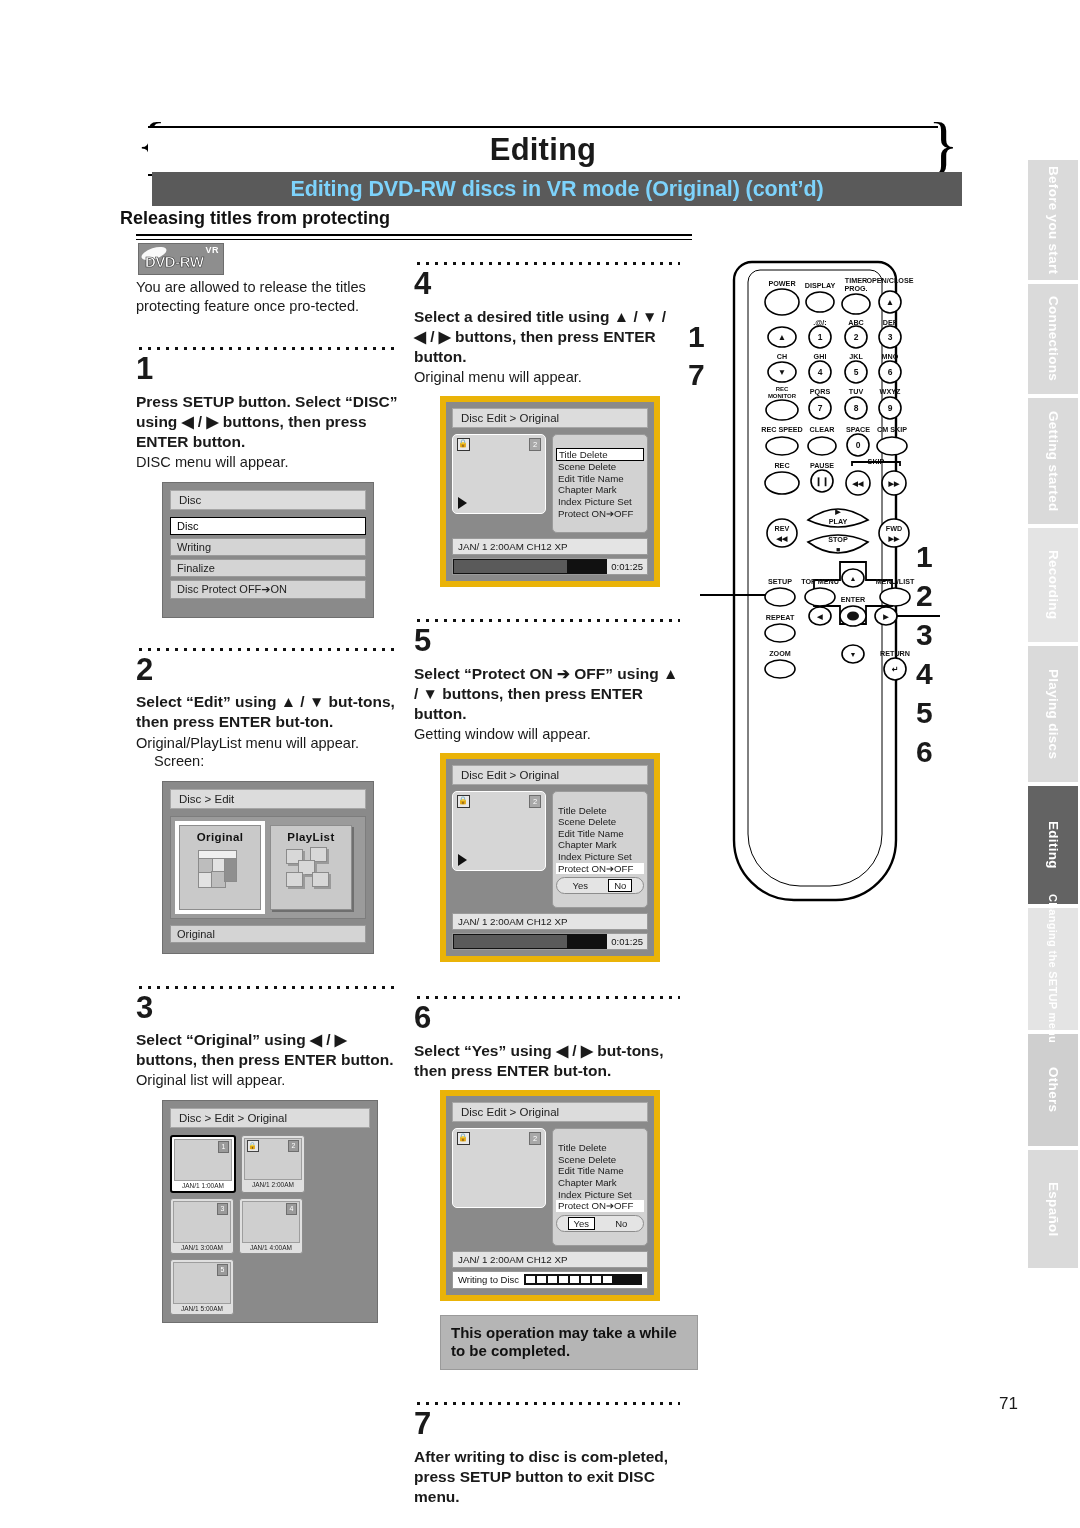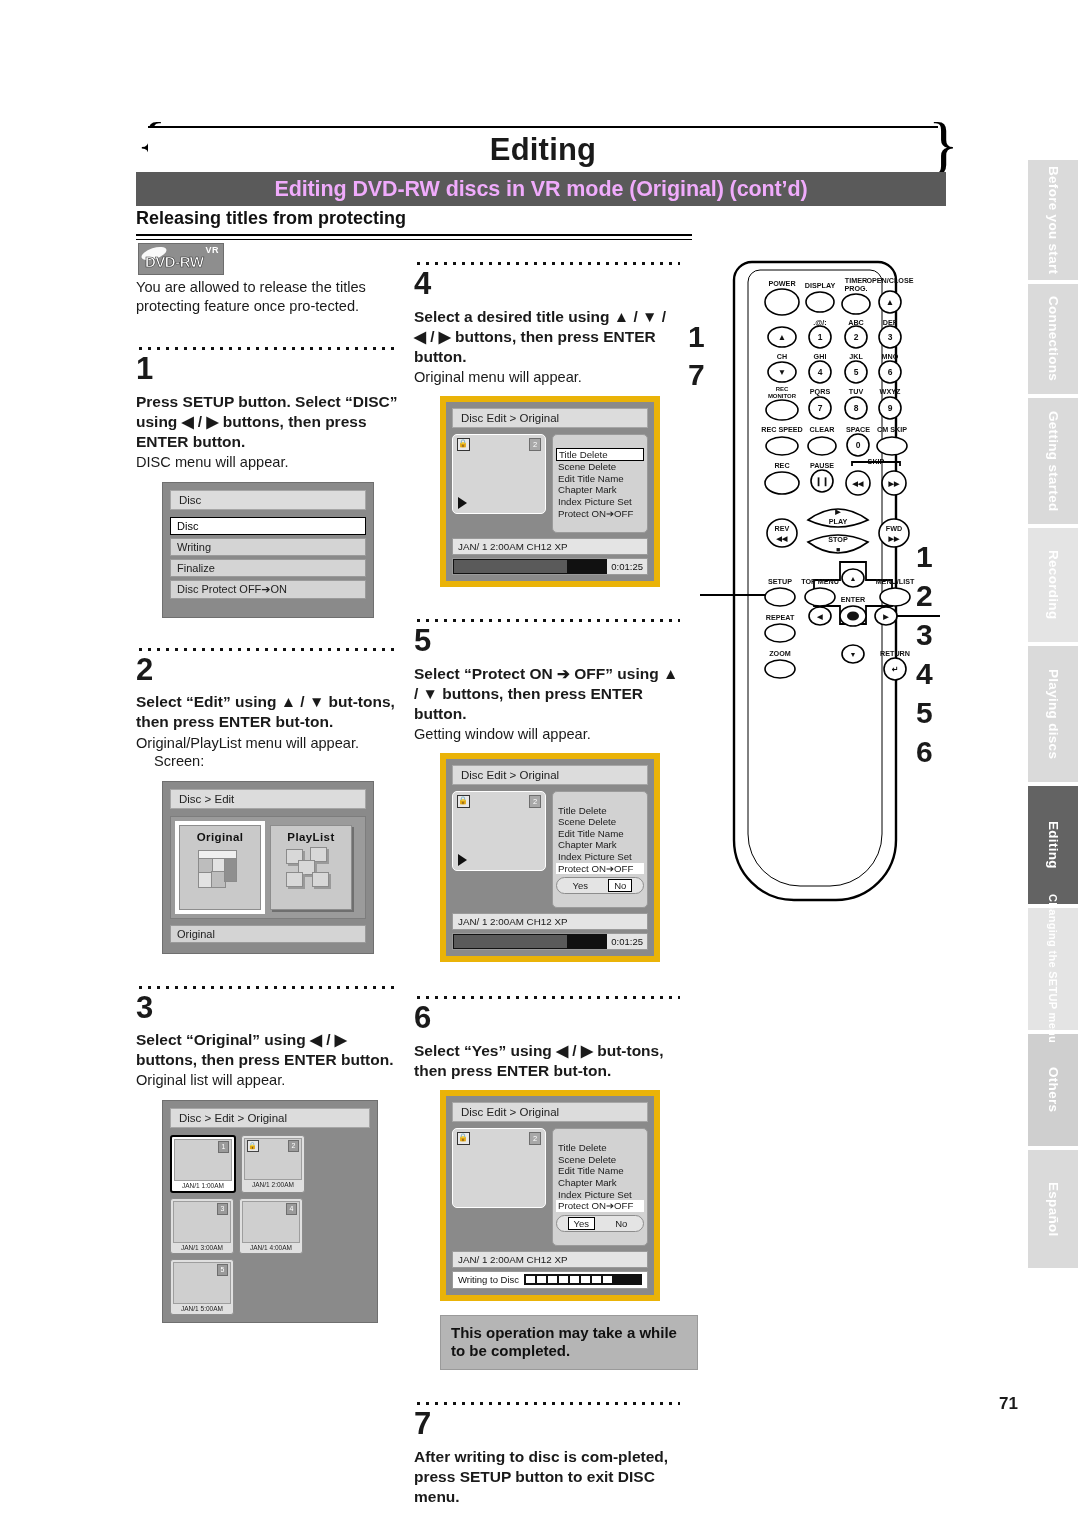--- a/index.html
+++ b/index.html
@@ -11,24 +11,24 @@
   .chapter-band{position:absolute;left:148px;top:126px;width:790px;height:46px;
      border-top:2.5px solid #000;border-bottom:2.5px solid #000;background:#fff;}
   .chapter-title{position:absolute;left:148px;top:128px;width:790px;height:44px;
      display:flex;align-items:center;justify-content:center;
      font-size:31px;font-weight:bold;letter-spacing:.2px;}
   .brace{position:absolute;font-size:64px;line-height:1;color:#000;font-weight:300;
      font-family:"Liberation Serif",serif;}
   .brace.l{left:136px;top:113px;}
   .brace.r{left:928px;top:113px;transform:scaleX(-1);}
 
-  .section-bar{position:absolute;left:136px;top:172px;width:810px;height:34px;
-     background:#5a5a5a;color:#f0abfc;display:flex;align-items:center;justify-content:center;
+  .section-bar{position:absolute;left:152px;top:172px;width:810px;height:34px;
+     background:#5a5a5a;color:#7dd3fc;display:flex;align-items:center;justify-content:center;
      font-size:21.5px;font-weight:bold;letter-spacing:-.1px;}
-  .sub-title{position:absolute;left:136px;top:208px;width:556px;
+  .sub-title{position:absolute;left:120px;top:208px;width:556px;
      font-size:18px;font-weight:bold;color:#111;padding-bottom:4px;}
   .sub-rule{position:absolute;left:136px;top:234px;width:556px;height:0;
      border-top:2px solid #000;border-bottom:1px solid #000;height:3px;}
 
   
   .dvdlogo{position:absolute;left:138px;top:243px;width:84px;height:30px;
      background:#8e8e8e;border:1px solid #6d6d6d;overflow:hidden;}
   .dvdlogo .vr{position:absolute;right:4px;top:1px;font-size:9px;font-weight:bold;color:#fff;
      letter-spacing:.5px;}
   .dvdlogo .nm{position:absolute;left:6px;top:9px;font-size:15px;font-weight:bold;color:#fff;
@@ -135,21 +135,21 @@
   .tabs{position:absolute;right:0;top:160px;width:52px;}
   .tab{width:50px;background:#c7c7c7;color:#fff;margin-bottom:4px;
        display:flex;align-items:center;justify-content:center;}
   .tab span{writing-mode:vertical-rl;font-size:13.5px;font-weight:bold;letter-spacing:.3px;
        white-space:nowrap;}
   .tab.active{background:#636363;}
   .tab.light{background:#dadada;}
   .tab.lighter{background:#e4e4e4;}
   .tab.light2{background:#cfcfcf;}
 
-  .pageno{position:absolute;right:62px;bottom:114px;font-size:17px;font-weight:bold;}
+  .pageno{position:absolute;right:62px;bottom:114px;font-size:17px;font-weight:normal;}
 </style>
 </head>
 <body>
 
 <div class="page">
 
   <div class="brace l">{</div>
   <div class="brace r">{</div>
   <div class="chapter-band"></div>
   <div class="chapter-title">Editing</div>

